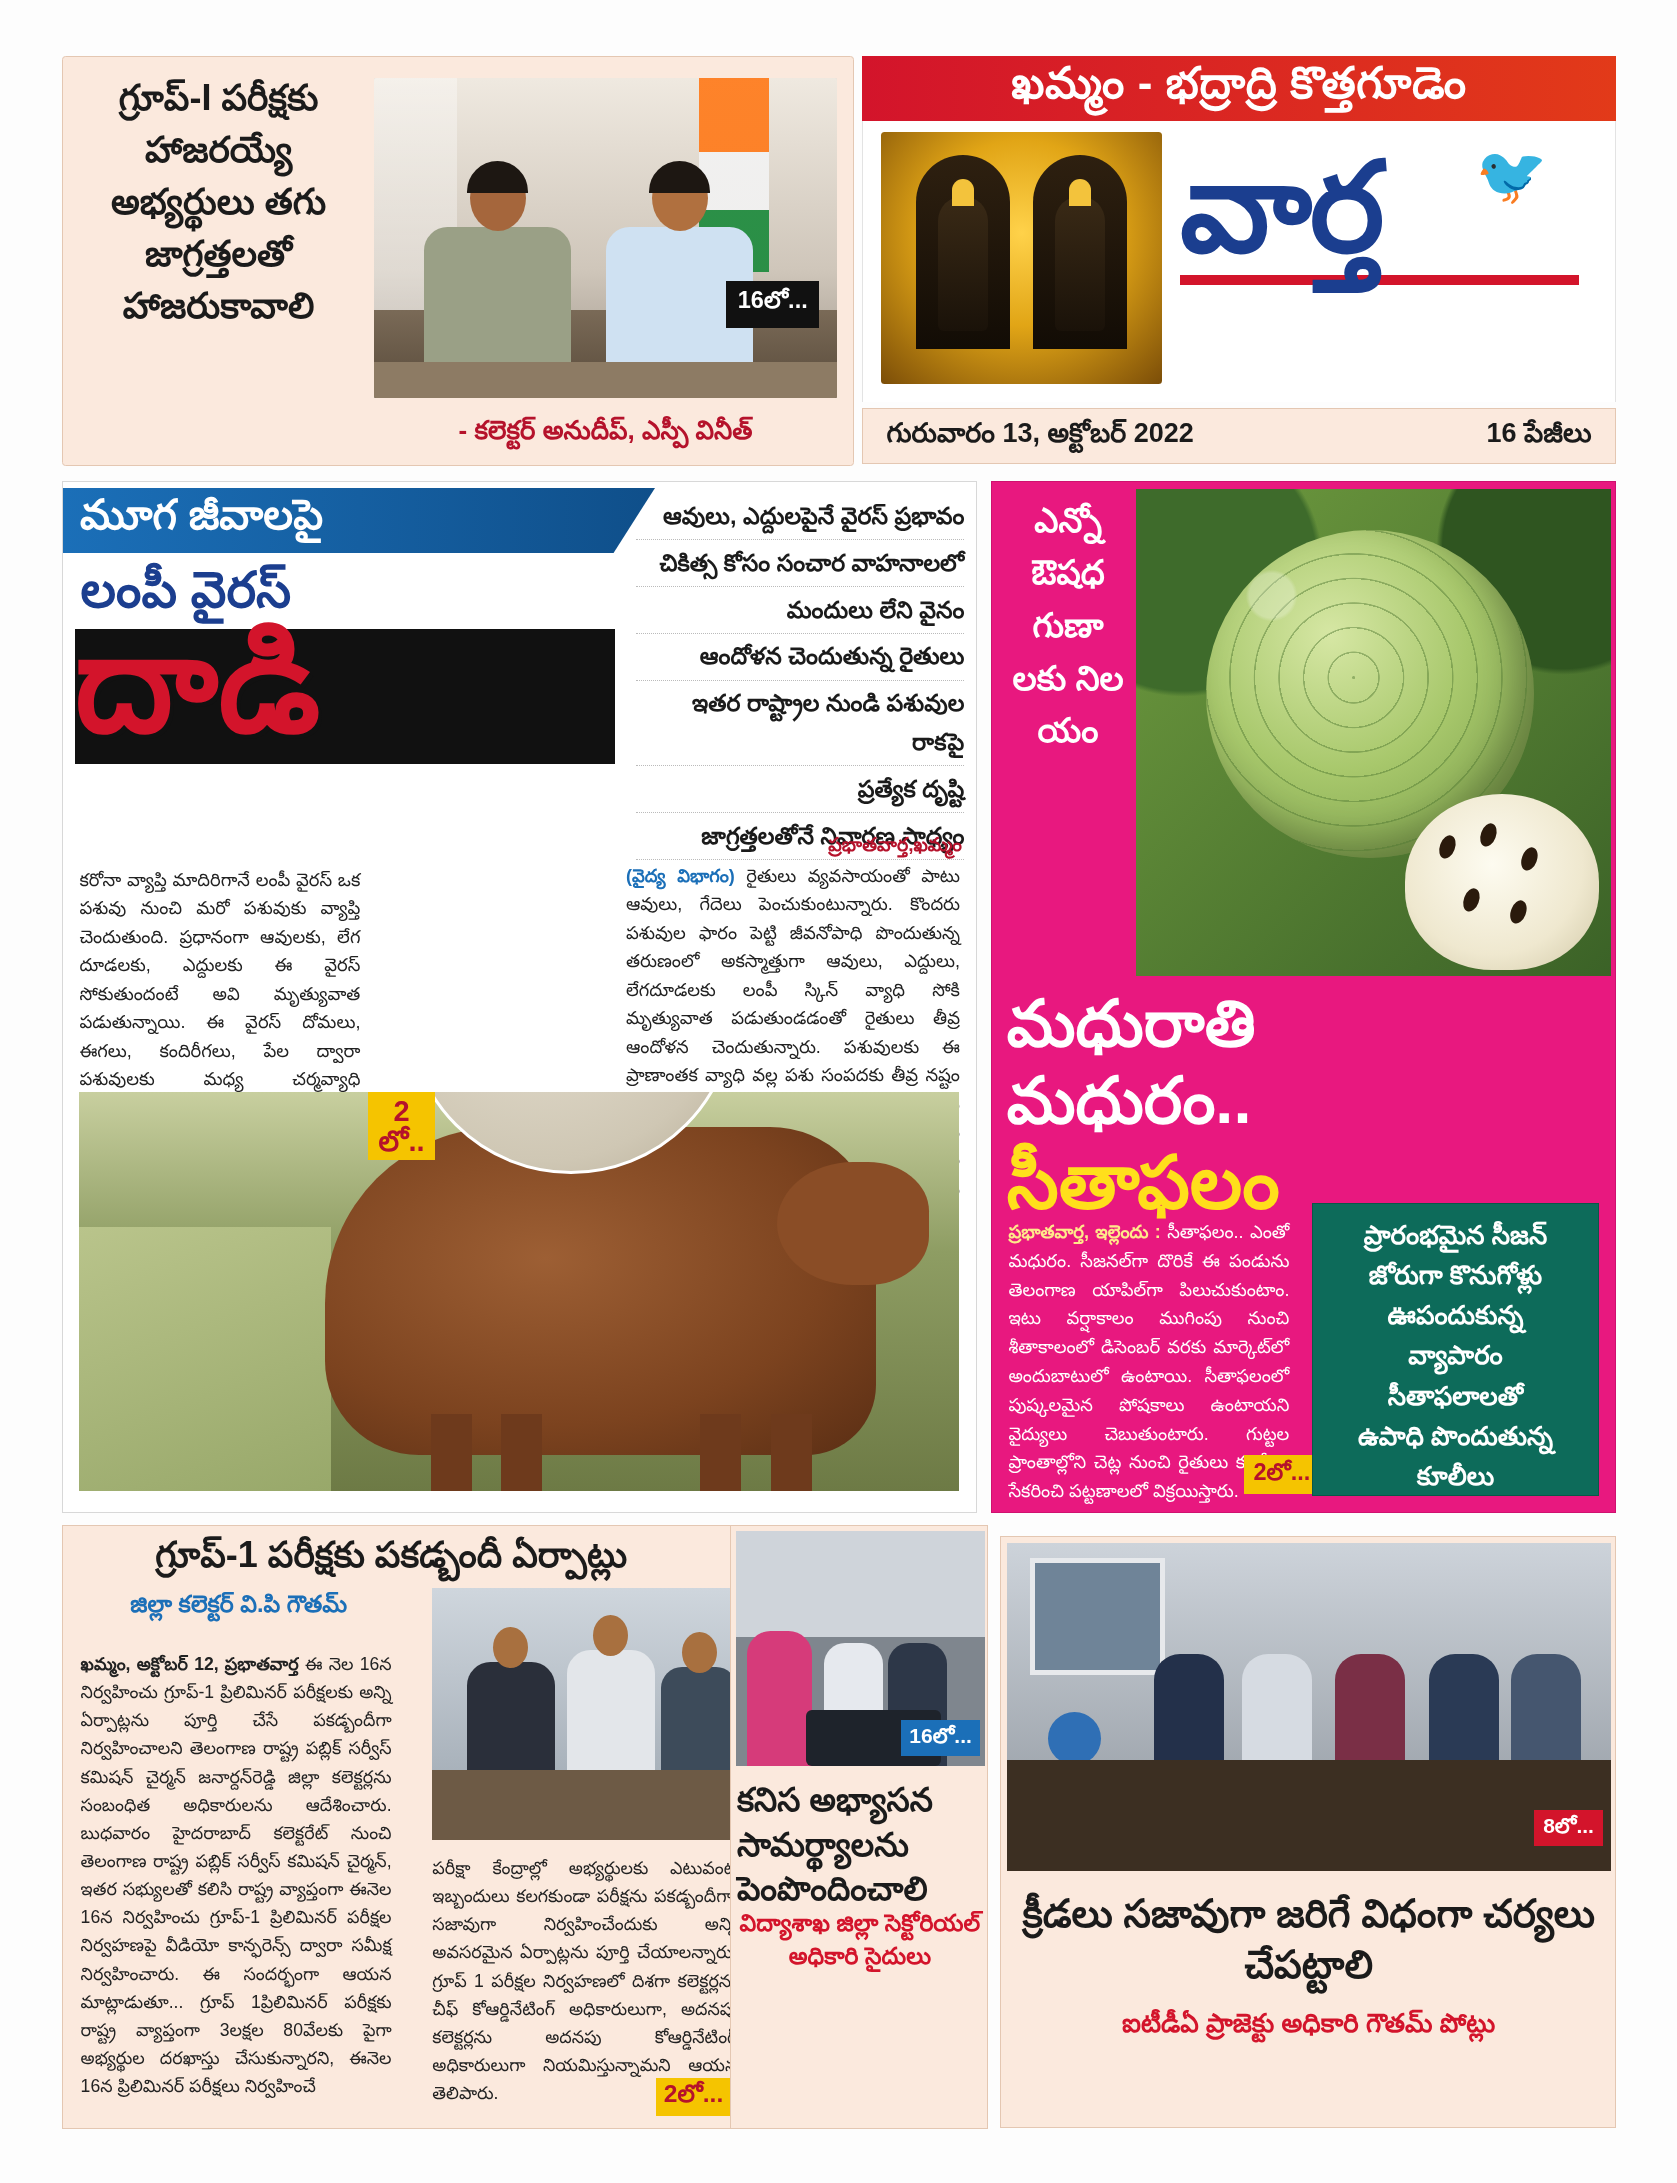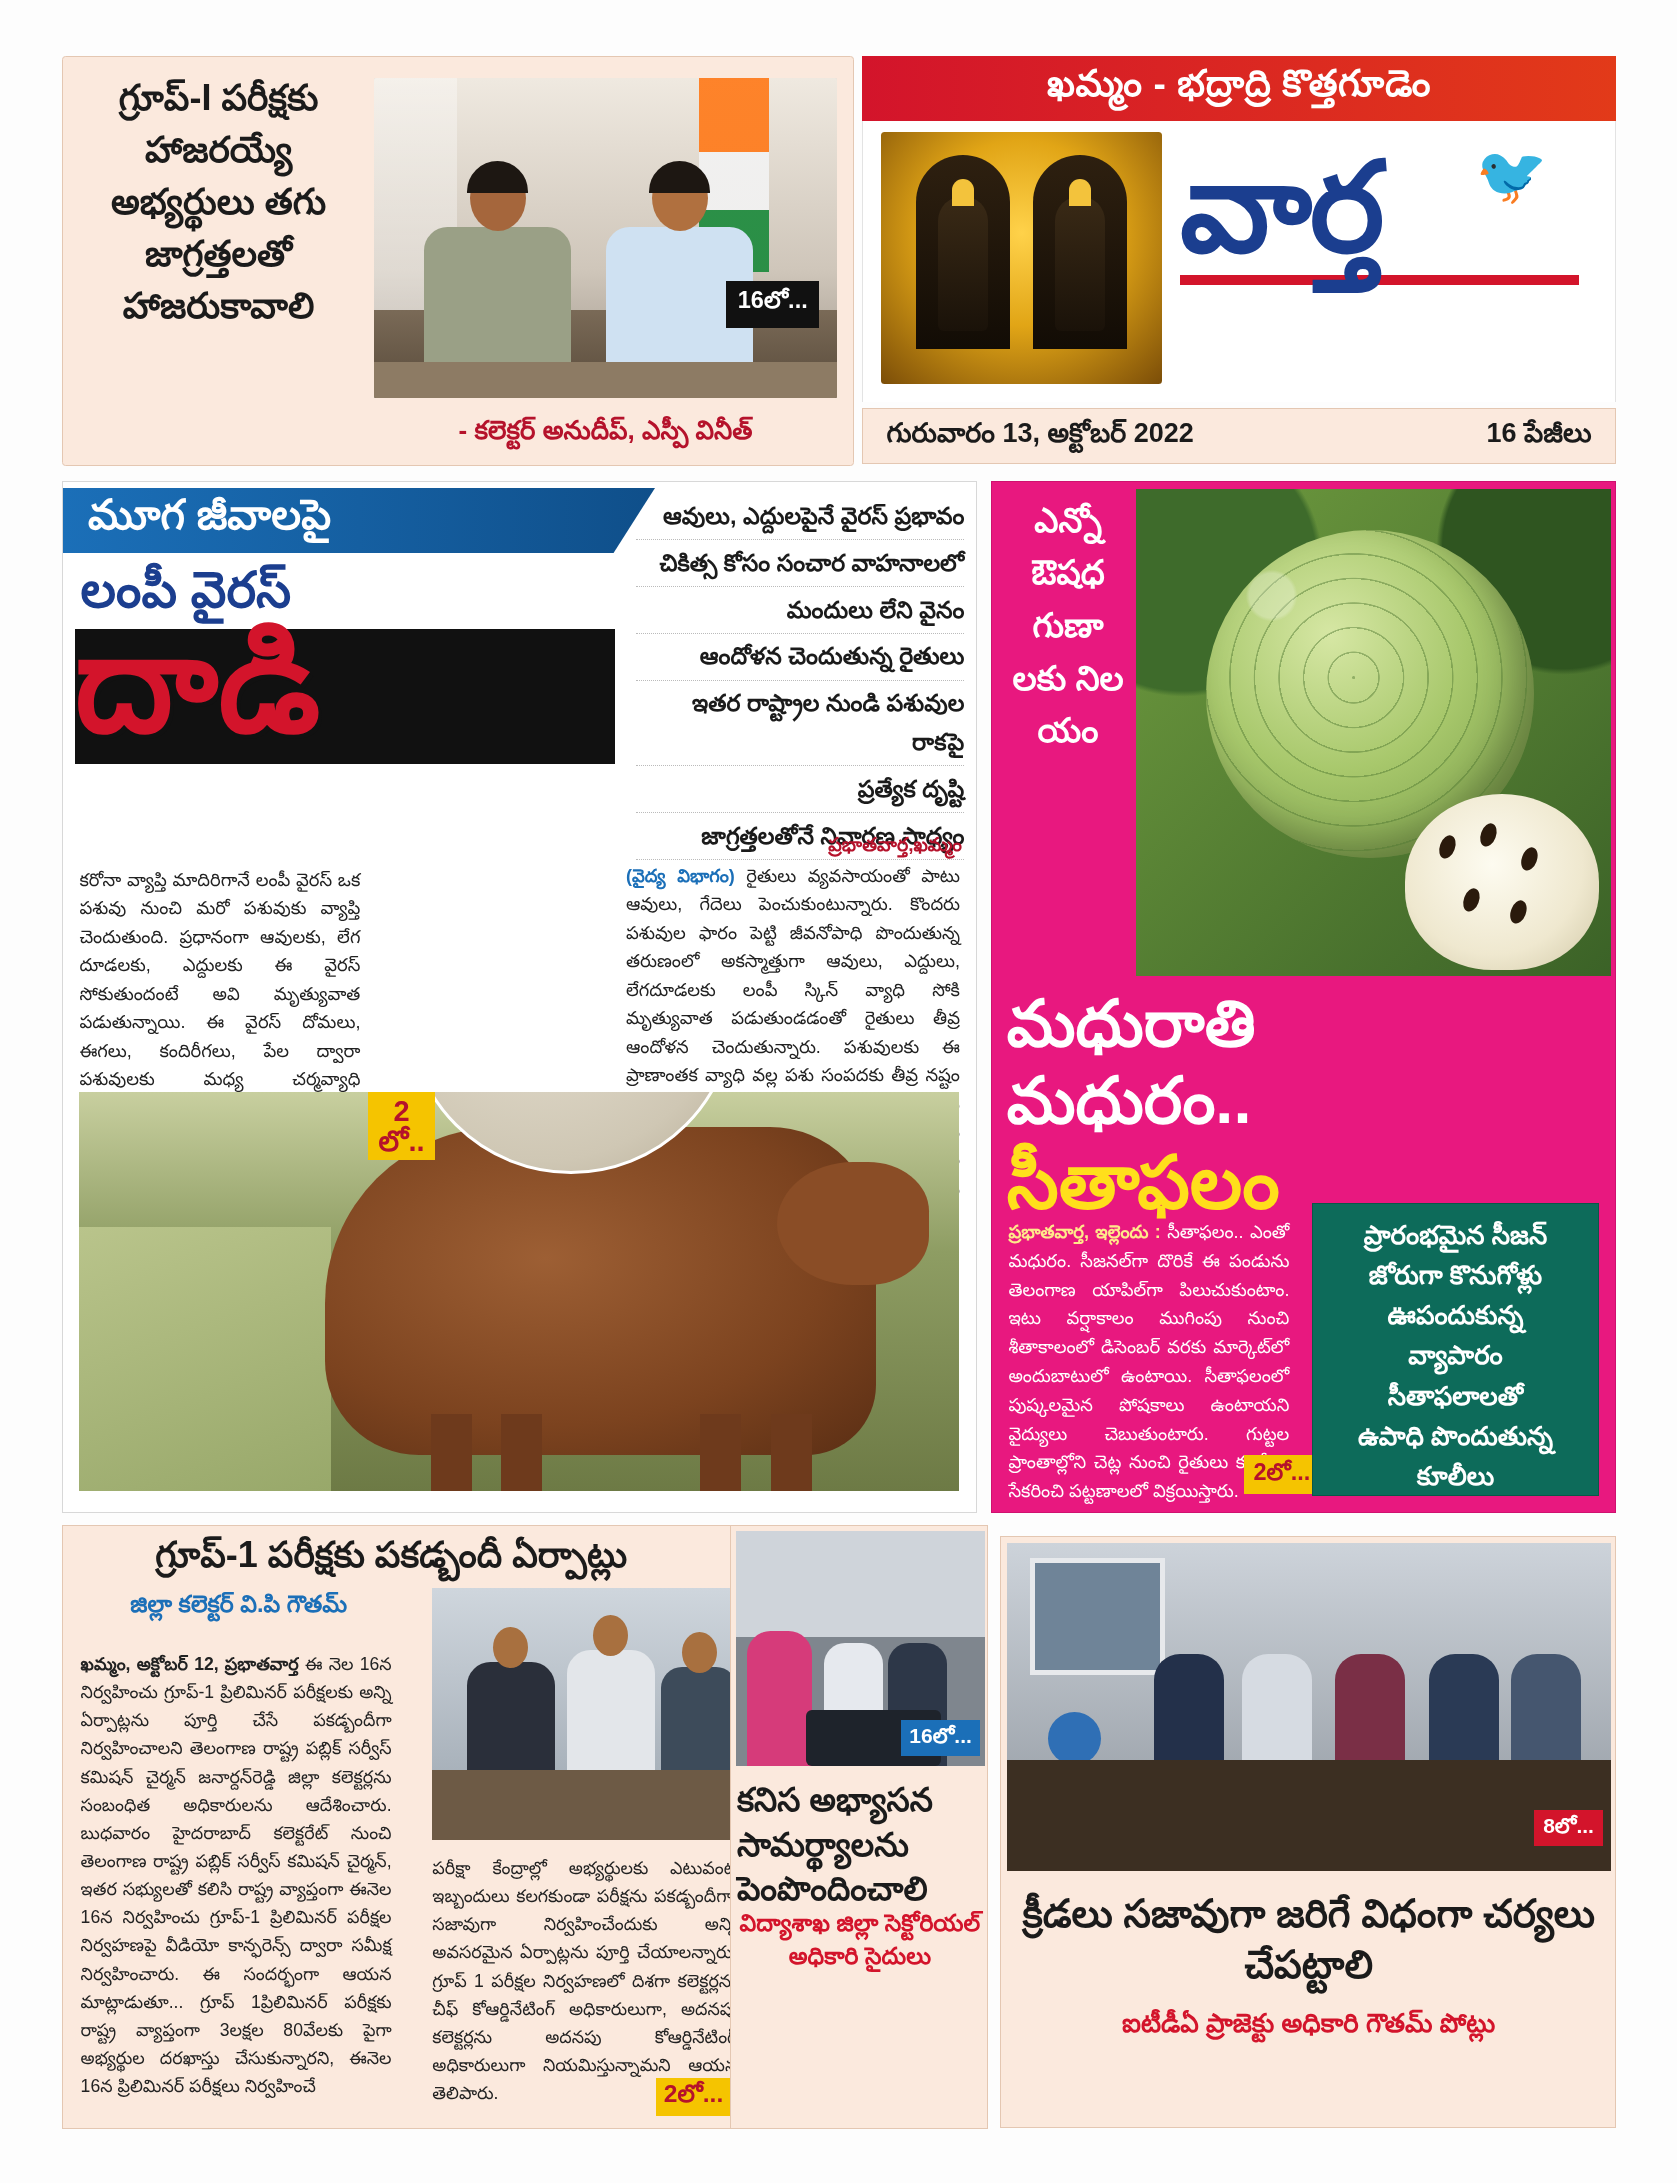--- a/index.html
+++ b/index.html
@@ -95,21 +95,21 @@
 
   .masthead-right {
     position: absolute;
     left: 862px; top: 56px;
     width: 754px; height: 410px;
   }
   .mr-topbar {
     position:absolute; left:0; top:0; width:100%; height:65px;
     background: linear-gradient(90deg,#d3142b 0%, #e23a19 100%);
     color:#fff;
-    font-size: 37px; font-weight:bold;
+    font-size: 44px; font-weight:bold;
     display:flex; align-items:center; justify-content:center;
     letter-spacing:0.6px;
   }
   .mr-body {
     position:absolute; left:0; top:65px; width:100%; height:281px;
     background:#fff;
     border-left:1.2px solid #e3e3e3; border-right:1.2px solid #e3e3e3;
   }
   .mr-deity {
     position:absolute; left:17.6px; top:10.6px; width:281px; height:252px;
@@ -163,21 +163,21 @@
     position:absolute;
     left: 62px; top: 481px;
     width: 915px; height: 1032px;
     background:#fff;
     border:1.2px solid #d8d8d8;
   }
   .lead-banner {
     position:absolute; left:0; top:5.9px; width:592px; height:65px;
     background: linear-gradient(90deg,#1b6fb8 0%, #0f4f8a 100%);
     color:#fff; font-size:42px; font-weight:bold;
-    display:flex; align-items:center; padding-left:25px;
+    display:flex; align-items:center; padding-left:17px;
     clip-path: polygon(0 0, 100% 0, 93% 100%, 0% 100%);
   }
   .lead-sub {
     position:absolute; left:17.6px; top:79px;
     font-size: 50px; font-weight:bold; color:#1b3e8f;
   }
   .lead-big {
     position:absolute; left:11.7px; top:132px;
     font-size: 138px; font-weight:bold; color:#d3142b;
     line-height: 1;

